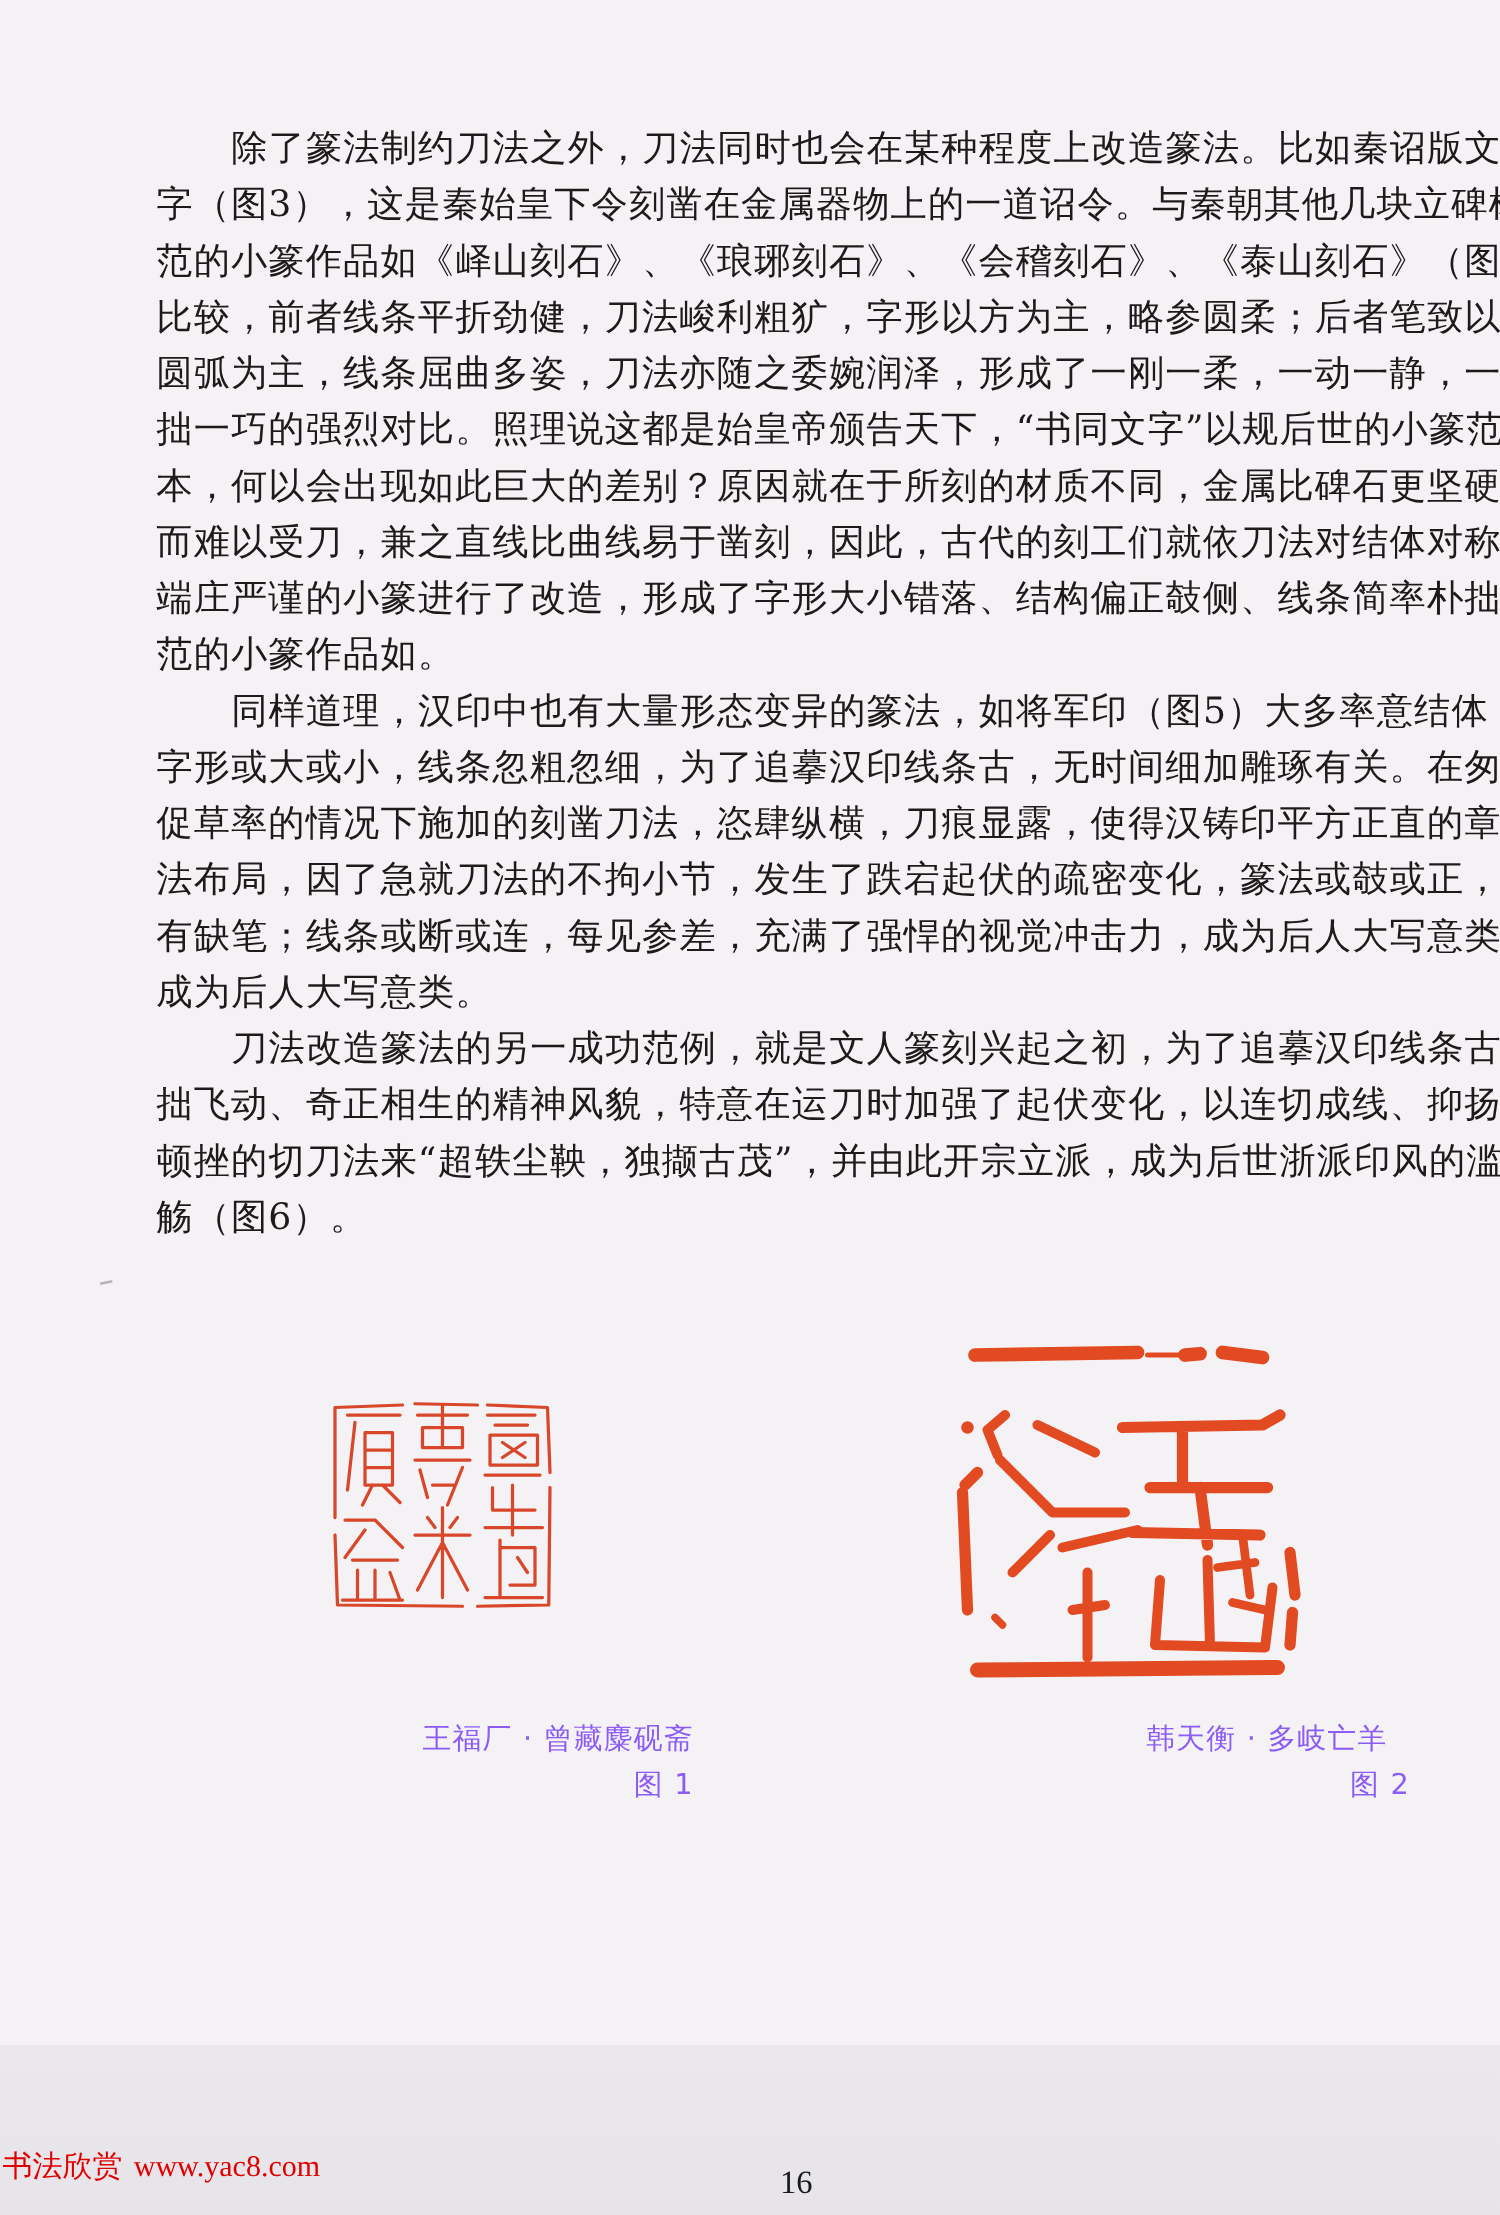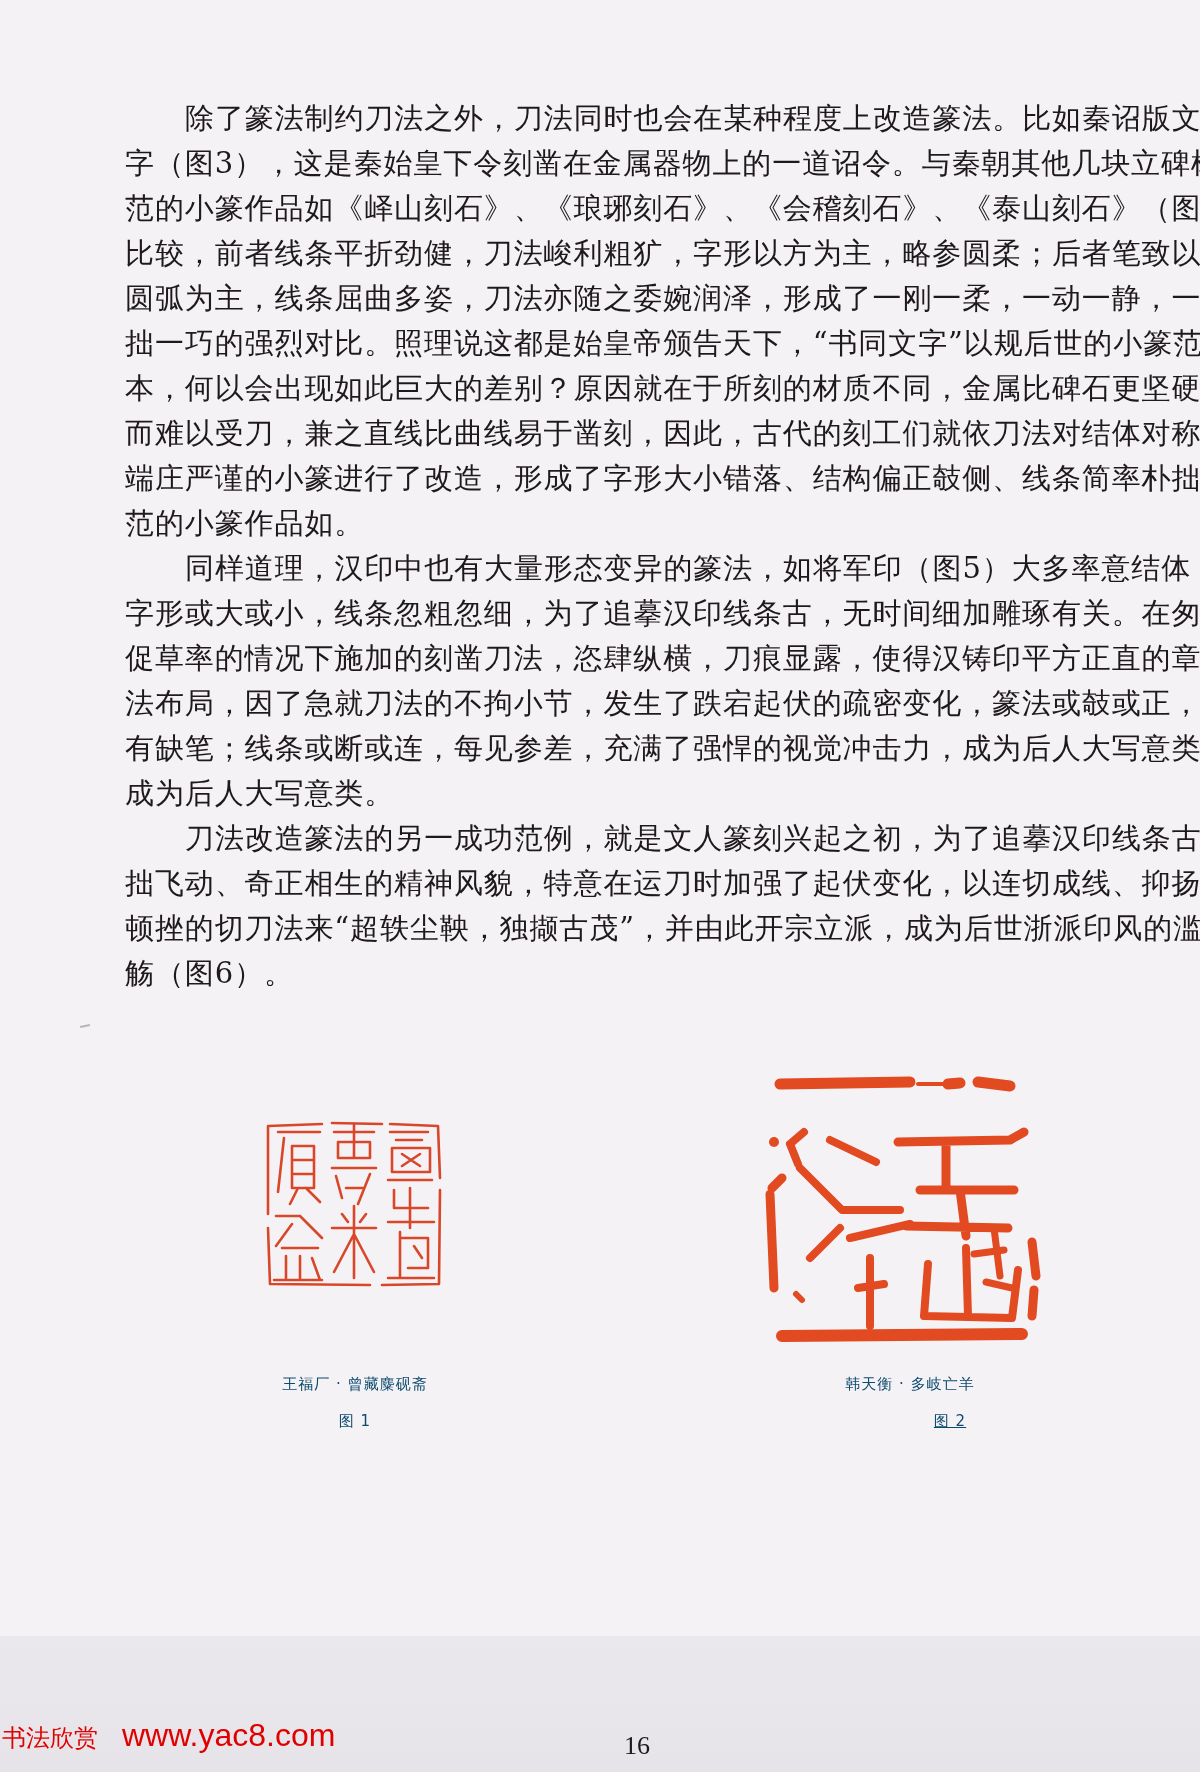--- a/index.html
+++ b/index.html
@@ -18,30 +18,30 @@
     position: absolute; left: 125px; width: 1010px;
     font-size: 29px; line-height: 36px; height: 36px;
     white-space: nowrap; letter-spacing: 0.9px;
     text-align: justify; text-align-last: justify;
   }
   .line.indent { left: 185px; width: 950px; }
   .line.last { text-align-last: left; }
   .figure { position: absolute; }
   .seal { position: absolute; }
   .caption {
-    position: absolute; width: 400px; text-align: center;
+    position: absolute; width: 400px; text-align: right;
     font-family: "DejaVu Sans", "Liberation Sans", sans-serif;
-    font-size: 15px; color: #0c4a6e; letter-spacing: 1px;
+    font-size: 23px; color: #8b5cf6; letter-spacing: 1px;
   }
   .watermark {
     position: absolute; left: 2px; top: 1717px;
     font-family: "DejaVu Serif", "Liberation Serif", serif;
     font-size: 24px; color: #e00000; white-space: nowrap;
   }
-  .watermark .url { font-family: Liberation Sans, sans-serif; font-size: 32px; margin-left: 24px; }
+  .watermark .url { font-family: Liberation Serif, serif; font-size: 24px; margin-left: 9px; }
   .page-number {
     position: absolute; left: 600px; top: 1731px; width: 50px; text-align: right;
     font-family: "Liberation Serif", "DejaVu Serif", serif; font-size: 26px; color: #1a1a1a;
   }
   .scratch { position: absolute; left: 80px; top: 1025px; width: 10px; height: 2px; background: #b8b4ba; transform: rotate(-12deg); }
 </style>
 </head>
 <body>
 
 <div class="page-bottom-band"></div>
@@ -105,19 +105,19 @@
       <path stroke-width="6" d="M36 226 L42 232"></path>
 
       <path stroke-width="9" d="M138 74 L250 72 L264 64 M186 74 L186 122 M160 122 L254 122 M200 122 L206 168 M146 158 L248 160"></path>
       <path stroke-width="8" d="M168 196 L164 248 L252 250 L258 202 M206 180 L208 248"></path>
       <path stroke-width="7" d="M234 160 L240 208 M214 186 L244 182 M226 214 L252 220"></path>
       <path stroke-width="9" d="M272 174 L276 208 M274 222 L272 248"></path>
       <circle cx="14" cy="74" r="5" fill="#e24a22" stroke="none"></circle>
     </g>
   </svg>
   <div class="caption" style="left:710px; top:1375px;">韩天衡 · 多岐亡羊</div>
-  <div class="caption" style="left:750px; top:1412px;text-decoration:underline;">图 2</div>
+  <div class="caption" style="left:728px; top:1412px;">图 2</div>
 </div>
 
 <div class="watermark">
   <span>书法欣赏</span><span class="url">www.yac8.com</span>
 </div>
 <div class="page-number">16</div>
 
 </body></html>

